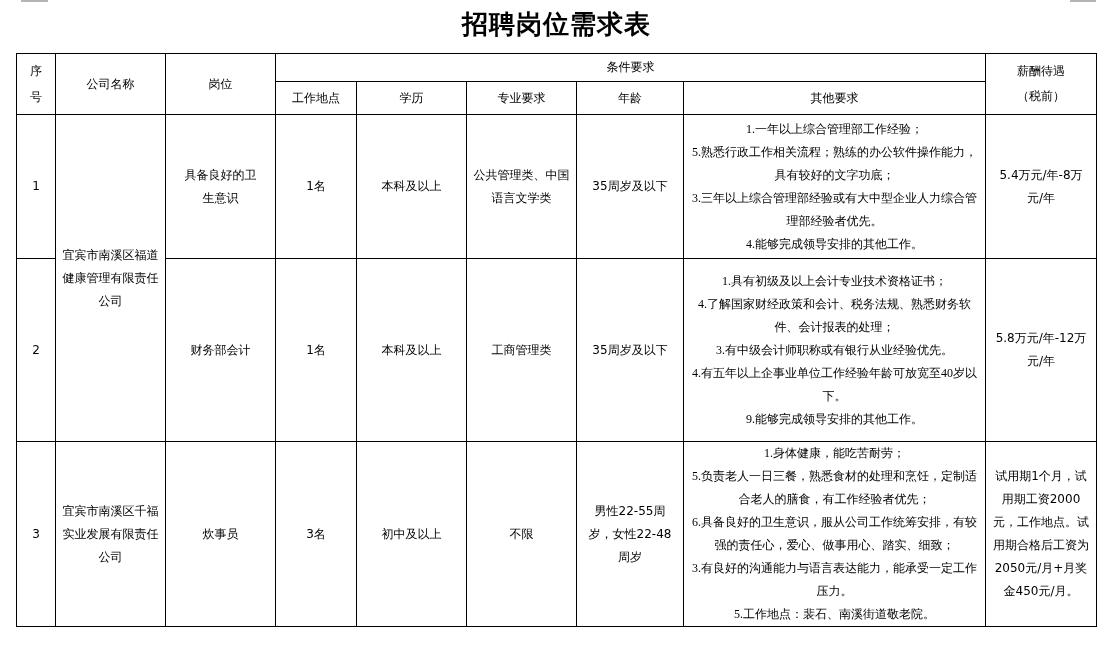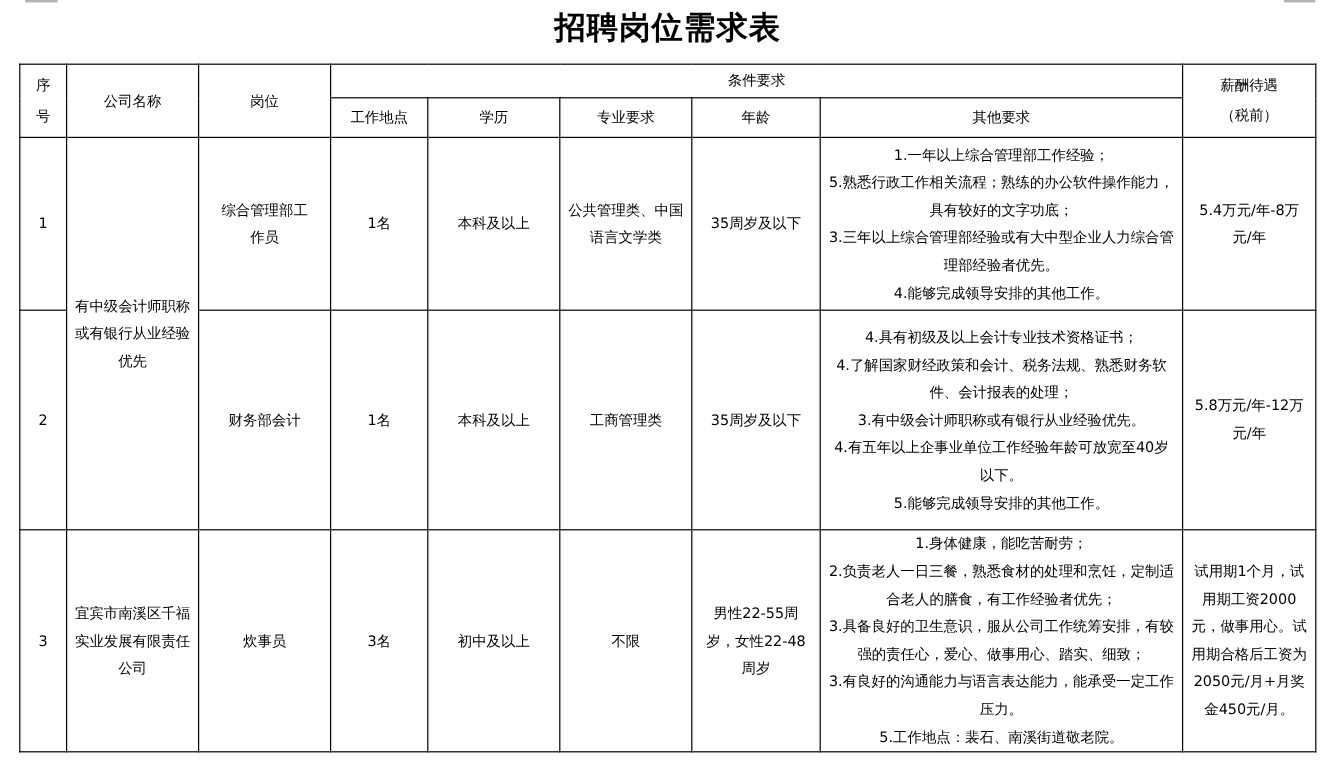--- a/index.html
+++ b/index.html
@@ -9,21 +9,21 @@
   .corner.left { left: 21px; width: 27px; }
   .corner.right { left: 1070px; width: 26px; }
   .title { position: absolute; top: 6px; left: 0; width: 1113px; text-align: center;
            font-family: "DejaVu Serif", "Liberation Serif", serif; font-weight: bold;
            font-size: 26px; letter-spacing: 1px; line-height: 36px; }
   table.grid { position: absolute; left: 16px; top: 53px; border-collapse: collapse;
                table-layout: fixed; width: 1080px; }
   table.grid td, table.grid th { border: 1.5px solid #000; padding: 0; text-align: center;
                vertical-align: middle; font-weight: normal; font-size: 12px; line-height: 23px; }
   th.h { font-size: 14px; line-height: 22px; }
-  .other { text-align: left; padding: 0 6px !important; font-size: 12px; line-height: 23px; }
+  .other { text-align: left; padding: 0 6px !important; font-size: 12px; line-height: 23px; font-family: Liberation Serif, serif; }
   .major { text-align: right; padding: 0 6px !important; }
   .pad { padding: 0 6px !important; }
   .line { display: block; }
 </style>
 </head>
 <body>
 
 <div class="corner left"></div>
 <div class="corner right"></div>
 
@@ -55,22 +55,22 @@
   <tr style="height:33px">
     <th class="h">工作地点</th>
     <th class="h">学历</th>
     <th class="h">专业要求</th>
     <th class="h">年龄</th>
     <th class="h">其他要求</th>
   </tr>
 
   <tr style="height:144px">
     <td>1</td>
-    <td rowspan="2" class="pad">有中级会计师职称或有银行从业经验优先</td>
-    <td class="pad" style="padding:0 18px !important">综合管理部工作员</td>
+    <td rowspan="2" class="pad">宜宾市南溪区福道健康管理有限责任公司</td>
+    <td class="pad" style="padding:0 18px !important">具备良好的卫生意识</td>
     <td>1名</td>
     <td>本科及以上</td>
     <td class="major">公共管理类、中国语言文学类</td>
     <td>35周岁及以下</td>
     <td class="other">
       <span class="line">1.一年以上综合管理部工作经验；</span>
       <span class="line">5.熟悉行政工作相关流程；熟练的办公软件操作能力，具有较好的文字功底；</span>
       <span class="line">3.三年以上综合管理部经验或有大中型企业人力综合管理部经验者优先。</span>
       <span class="line">4.能够完成领导安排的其他工作。</span>
     </td>
@@ -78,40 +78,40 @@
   </tr>
 
   <tr style="height:183px">
     <td>2</td>
     <td class="pad">财务部会计</td>
     <td>1名</td>
     <td>本科及以上</td>
     <td class="major">工商管理类</td>
     <td>35周岁及以下</td>
     <td class="other">
-      <span class="line">4.具有初级及以上会计专业技术资格证书；</span>
+      <span class="line">1.具有初级及以上会计专业技术资格证书；</span>
       <span class="line">4.了解国家财经政策和会计、税务法规、熟悉财务软件、会计报表的处理；</span>
       <span class="line">3.有中级会计师职称或有银行从业经验优先。</span>
       <span class="line">4.有五年以上企事业单位工作经验年龄可放宽至40岁以下。</span>
-      <span class="line">5.能够完成领导安排的其他工作。</span>
+      <span class="line">9.能够完成领导安排的其他工作。</span>
     </td>
     <td class="pad">5.8万元/年-12万元/年</td>
   </tr>
 
   <tr style="height:184px">
     <td>3</td>
     <td class="pad">宜宾市南溪区千福实业发展有限责任公司</td>
     <td>炊事员</td>
     <td>3名</td>
     <td>初中及以上</td>
     <td>不限</td>
     <td class="pad">男性22-55周岁，女性22-48周岁</td>
     <td class="other">
       <span class="line">1.身体健康，能吃苦耐劳；</span>
-      <span class="line">2.负责老人一日三餐，熟悉食材的处理和烹饪，定制适合老人的膳食，有工作经验者优先；</span>
-      <span class="line">3.具备良好的卫生意识，服从公司工作统筹安排，有较强的责任心，爱心、做事用心、踏实、细致；</span>
+      <span class="line">5.负责老人一日三餐，熟悉食材的处理和烹饪，定制适合老人的膳食，有工作经验者优先；</span>
+      <span class="line">6.具备良好的卫生意识，服从公司工作统筹安排，有较强的责任心，爱心、做事用心、踏实、细致；</span>
       <span class="line">3.有良好的沟通能力与语言表达能力，能承受一定工作压力。</span>
       <span class="line">5.工作地点：裴石、南溪街道敬老院。</span>
     </td>
-    <td class="pad">试用期1个月，试用期工资2000元，做事用心。试用期合格后工资为2050元/月+月奖金450元/月。</td>
+    <td class="pad">试用期1个月，试用期工资2000元，工作地点。试用期合格后工资为2050元/月+月奖金450元/月。</td>
   </tr>
 </tbody>
   </table>
 
 </body></html>

